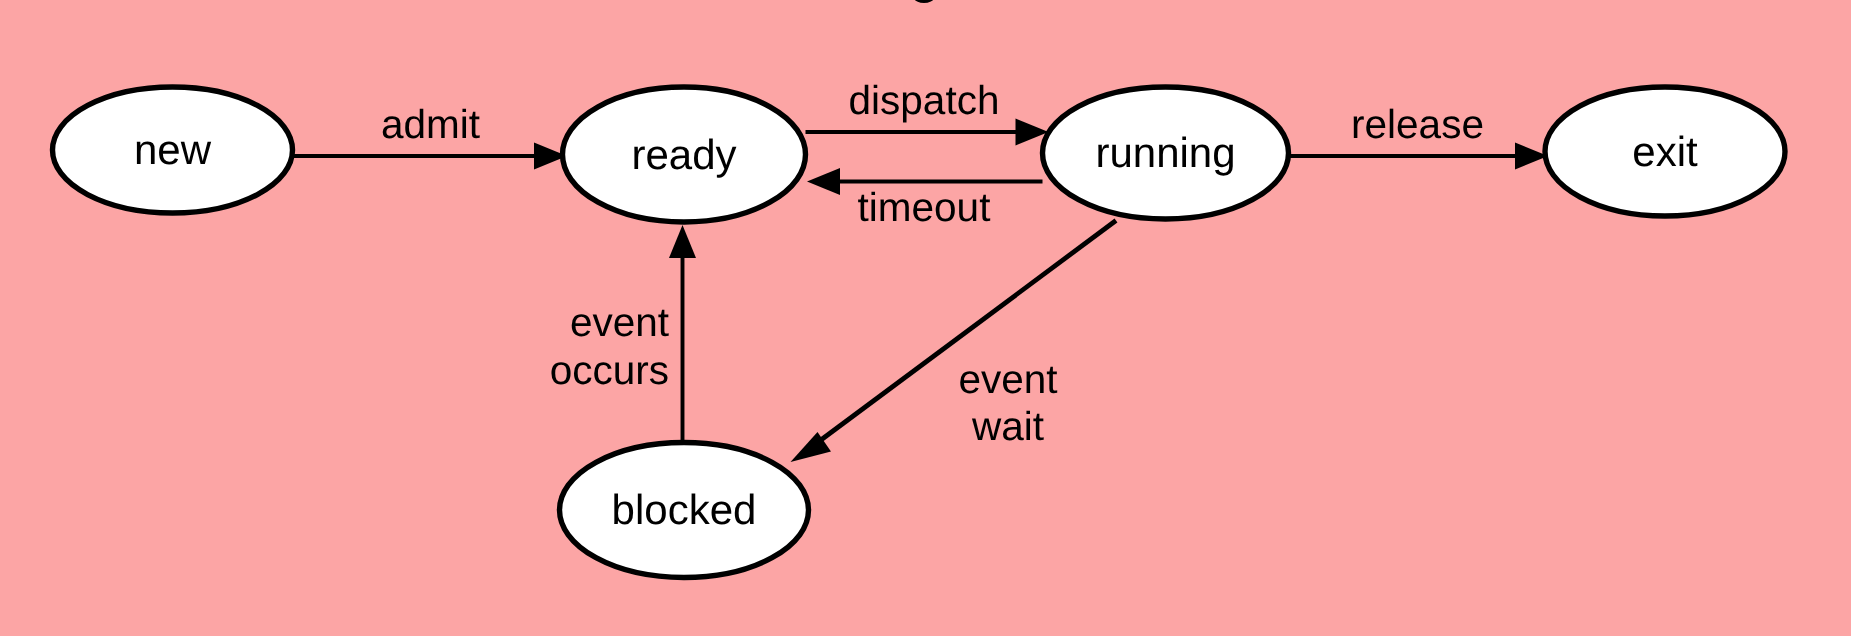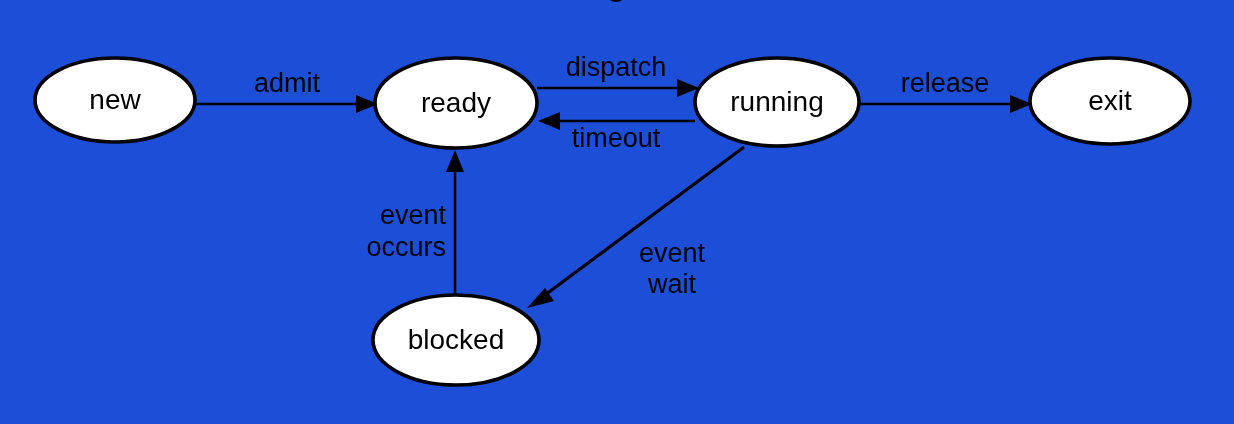--- a/index.html
+++ b/index.html
@@ -11,21 +11,21 @@
   body {
     width: 1234px;
     height: 424px;
     font-family: "Liberation Sans", sans-serif;
     overflow: hidden;
   }
   #diagram-root {
     position: relative;
     width: 1234px;
     height: 424px;
-    background: #1d4ed8;
+    background: #fca5a5;
   }
   svg#state-diagram {
     display: block;
     width: 1234px;
     height: 424px;
   }
   .node-ellipse {
     fill: #ffffff;
     stroke: #000000;
     stroke-width: 3.6;

